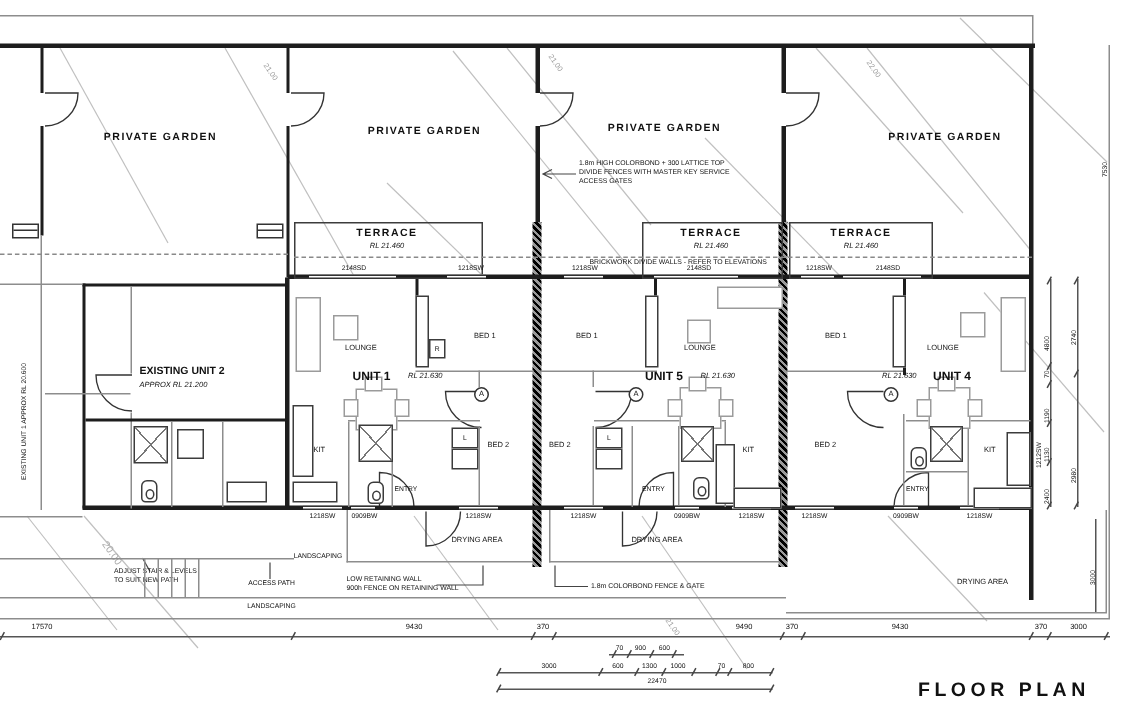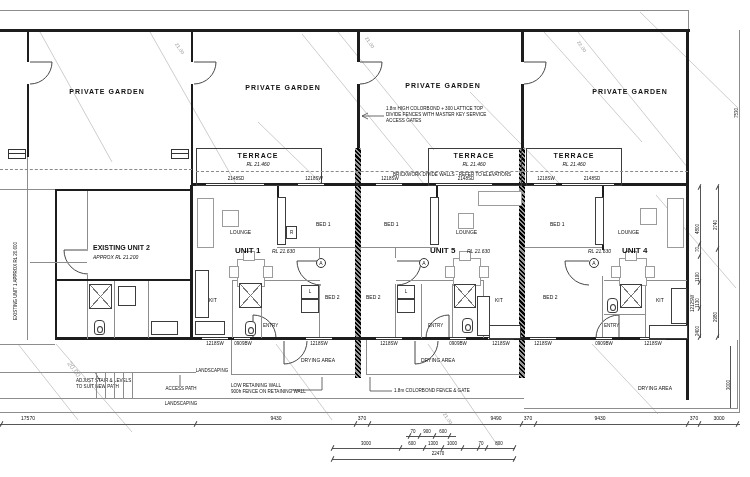--- a/index.html
+++ b/index.html
@@ -369,13 +369,14 @@
   <span class="lbl s4 rot" style="left:695px;top:234px">4800</span>
   <span class="lbl s4 rot" style="left:695px;top:252px">70</span>
   <span class="lbl s4 rot" style="left:695px;top:282px">1190</span>
   <span class="lbl s4 rot" style="left:695px;top:308px">1130</span>
   <span class="lbl s4 rot" style="left:695px;top:336px">2400</span>
   <span class="lbl s4 rot" style="left:713px;top:230px">2740</span>
   <span class="lbl s4 rot" style="left:713px;top:322px">2980</span>
   <span class="lbl s4 rot" style="left:734px;top:118px">7530</span>
   <span class="lbl s4 rot" style="left:726px;top:390px">3000</span>
 
+  <span class="title" style="left:612px;top:452px">FLOOR PLAN</span>
 </div>
 
 </body></html>

